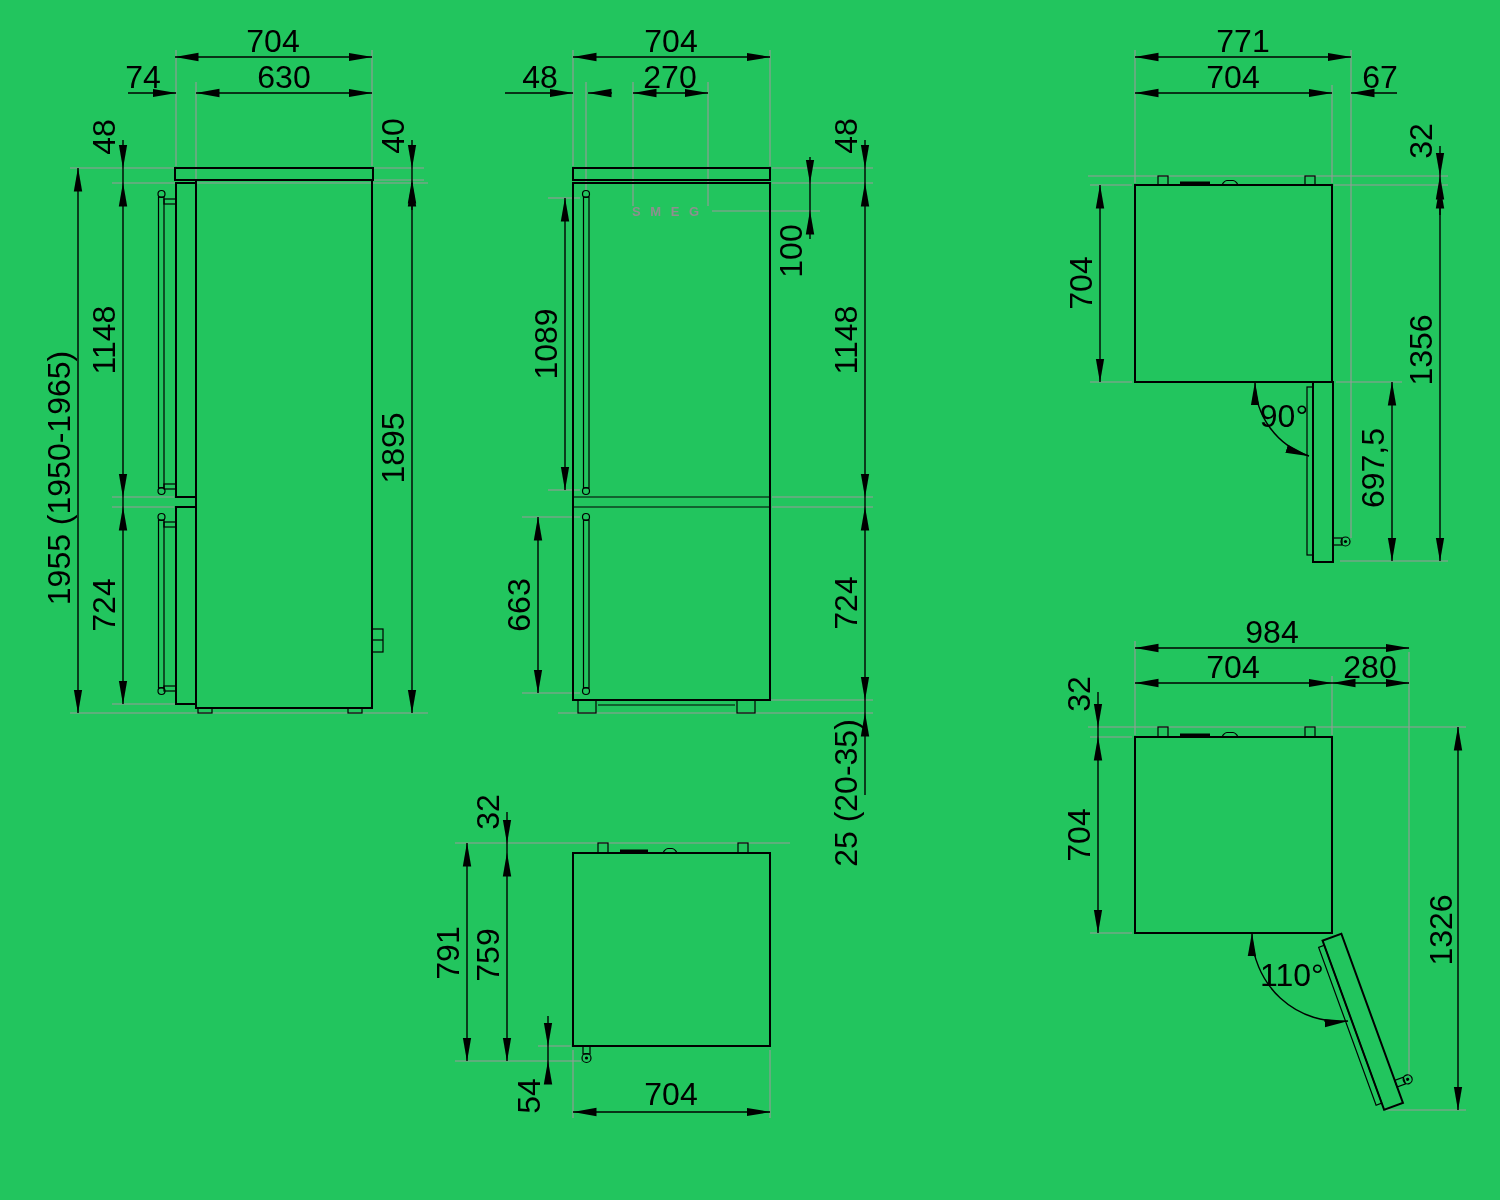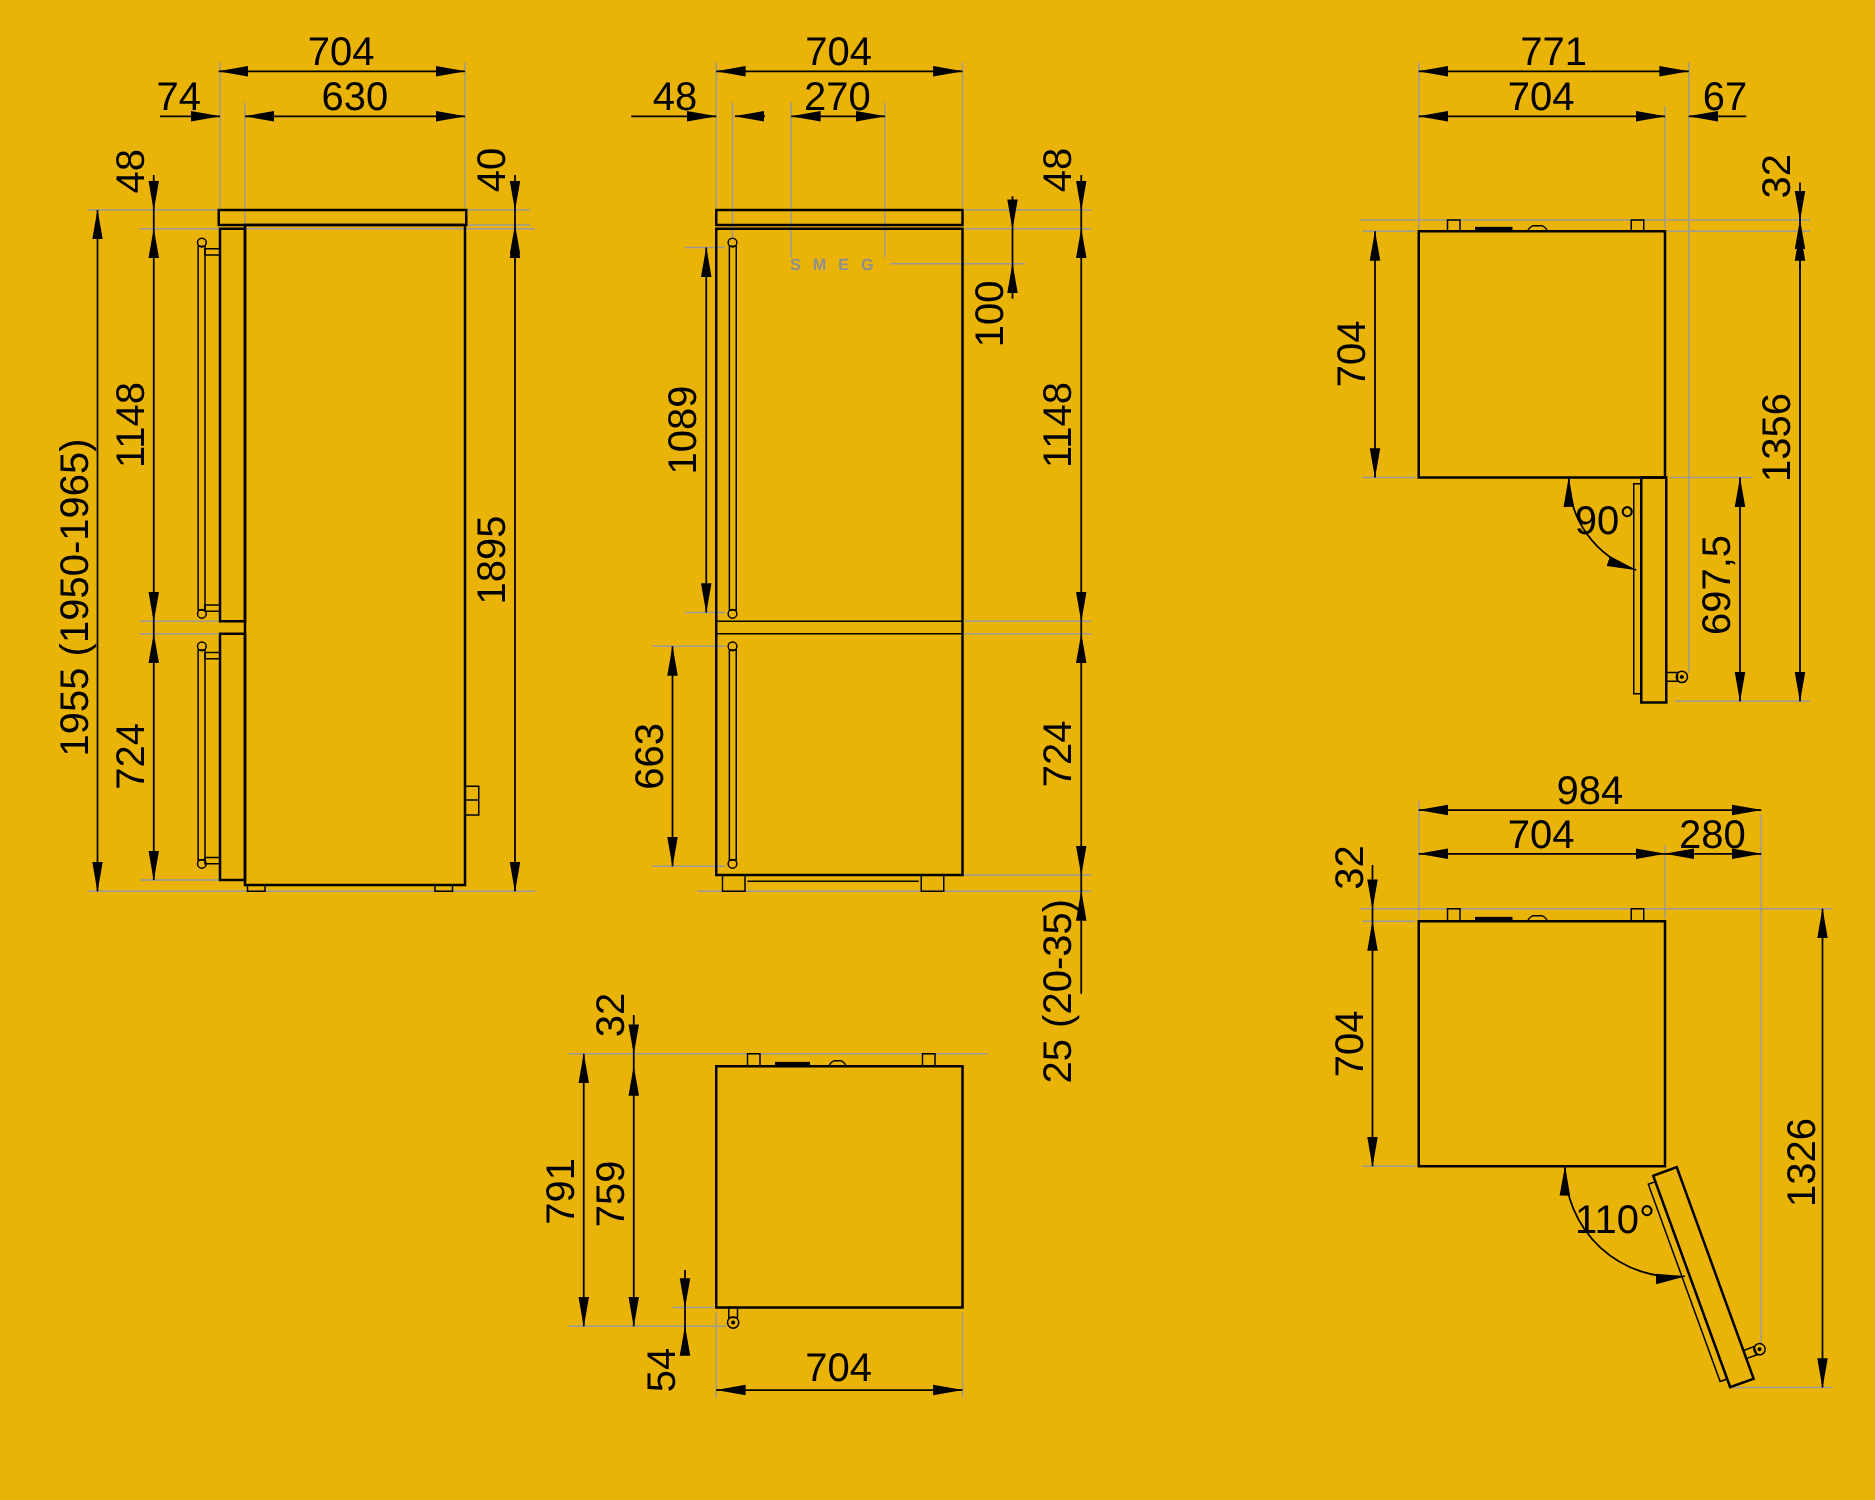--- a/index.html
+++ b/index.html
@@ -1,16 +1,16 @@
 <!DOCTYPE html>
 <html><head>
 <meta charset="utf-8">
 <style>
   html,body{margin:0;padding:0;background:#ffffff;}
-  .stage{position:relative;width:1500px;height:1200px;background:#eab308;overflow:hidden;}
+  .stage{position:relative;width:1500px;height:1200px;background:#22c55e;overflow:hidden;}
   svg{display:block;}
   .o2{stroke:#000;stroke-width:2;fill:none;stroke-linejoin:miter;stroke-linecap:square;}
   .o1{stroke:#000;stroke-width:1.2;fill:none;}
   .d{stroke:#000;stroke-width:1.4;fill:none;}
   .e{stroke:#9a9a9a;stroke-width:1.1;fill:none;}
   text{font-family:"Liberation Sans","DejaVu Sans",sans-serif;font-size:32px;fill:#000;}
   .lg{font-size:13px;font-weight:700;fill:#8f8f8f;}
 </style>
 </head>
 <body>

